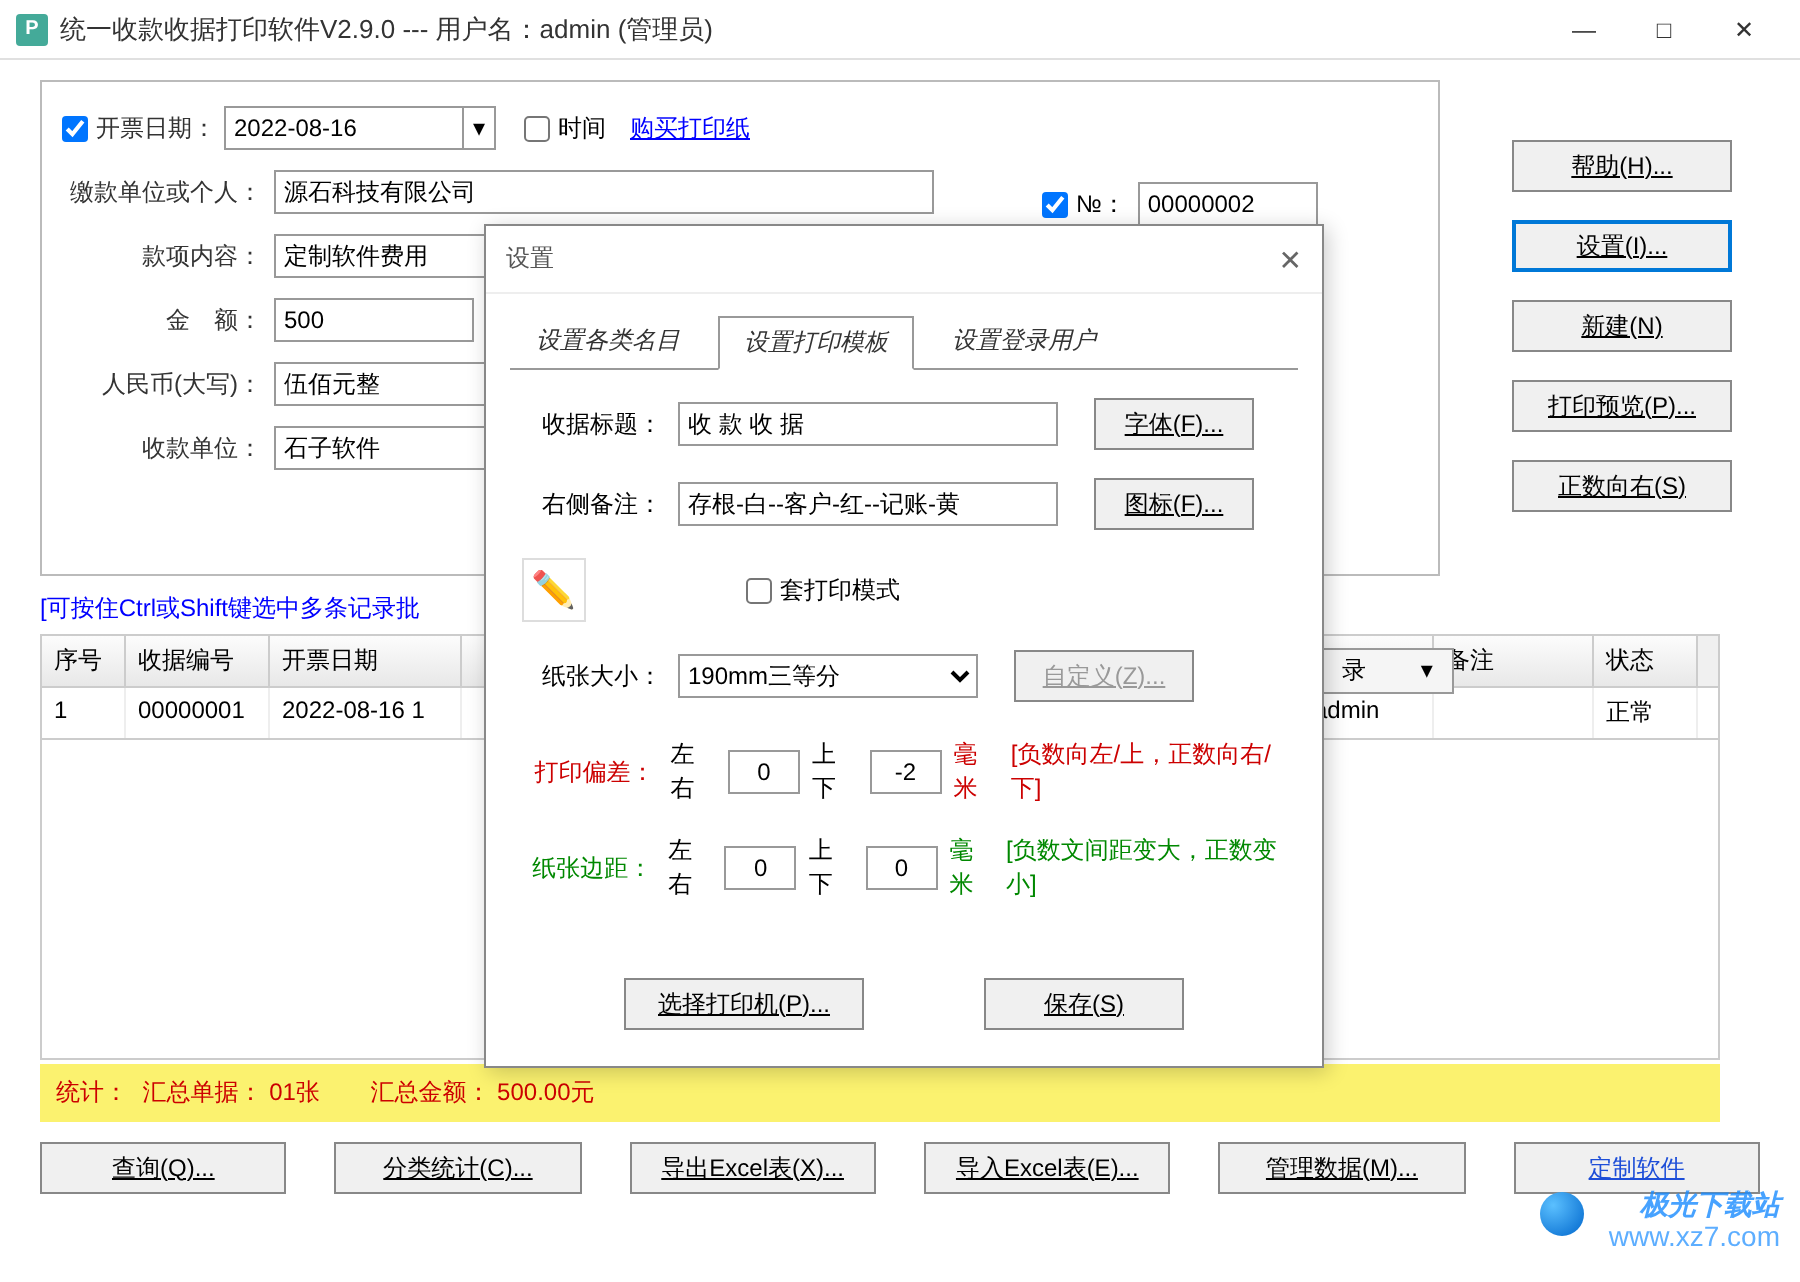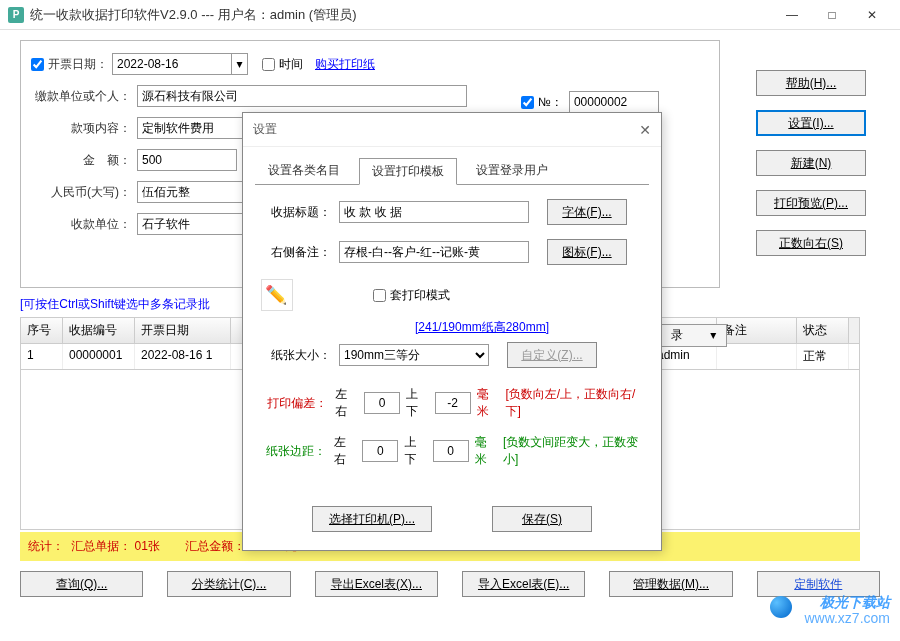--- a/index.html
+++ b/index.html
@@ -39,21 +39,21 @@
 .bottom-btns .btn { width: 130px; }
 
 .watermark { position: absolute; right: 10px; bottom: 28px; color: #1a8cff; font-style: italic; font-size: 14px; font-weight: bold; opacity: 0.8; }
 .wm-sub { position: absolute; right: 10px; bottom: 14px; color: #1a8cff; font-size: 14px; opacity: 0.7; }
 .wm-ball { position: absolute; right: 108px; bottom: 22px; width: 22px; height: 22px; border-radius: 50%; background: radial-gradient(circle at 30% 30%, #5bc0ff, #0066cc); }
 
 
 .modal { position: absolute; left: 242px; top: 112px; width: 420px; background: #fff; border: 1px solid #888; box-shadow: 2px 2px 10px rgba(0,0,0,.2); z-index: 100; }
 .modal-title { background: #fff; padding: 8px 10px; border-bottom: 1px solid #eee; display: flex; justify-content: space-between; align-items: center; color: #555; font-size: 13px; }
 .modal-close { cursor: pointer; color: #666; font-size: 14px; }
-.tabs { display: flex; padding: 10px 12px 0; gap: 6px; }
+.tabs { display: flex; padding: 10px 12px 0; gap: 6px; font-style: italic; }
 .tab { padding: 4px 12px; border: 1px solid transparent; cursor: pointer; color: #333; }
 .tab.active { border: 1px solid #999; border-bottom: 1px solid #fff; background: #fff; position: relative; top: 1px; }
 .tab-sep { border-bottom: 1px solid #999; margin: 0 12px; }
 .modal-body { padding: 14px 18px; }
 .modal-row { display: flex; align-items: center; margin-bottom: 14px; }
 .modal-row .l { width: 70px; text-align: right; margin-right: 8px; }
 .green { color: #080; }
 .red { color: #c00; }
 .pencil-icon { width: 32px; height: 32px; background: #fff; border: 1px solid #ddd; display: flex; align-items: center; justify-content: center; font-size: 18px; }
 .modal-btns { display: flex; justify-content: center; gap: 60px; padding: 10px 0 18px; }
@@ -202,21 +202,20 @@
       <input type="text" style="width: 190px;" value="存根-白--客户-红--记账-黄">
       <span style="width:18px"></span>
       <button class="btn" style="width:80px">图标(F)...</button>
     </div>
     <div class="modal-row">
       <div class="pencil-icon">✏️</div>
       <span style="width:80px"></span>
       <input type="checkbox" style="">
       <span>套打印模式</span>
     </div>
-    <div style="text-align:center;margin:-6px 0 6px 60px" class="link">[241/190mm纸高280mm]</div>
     <div class="modal-row">
       <span class="l">纸张大小：</span>
       <select class="dropdown" style="width:150px">
         <option>190mm三等分</option>
       </select>
       <span style="width:18px"></span>
       <button class="btn disabled" style="width:90px">自定义(Z)...</button>
     </div>
     <div class="modal-row" style="margin-top:18px">
       <span class="l red">打印偏差：</span>

